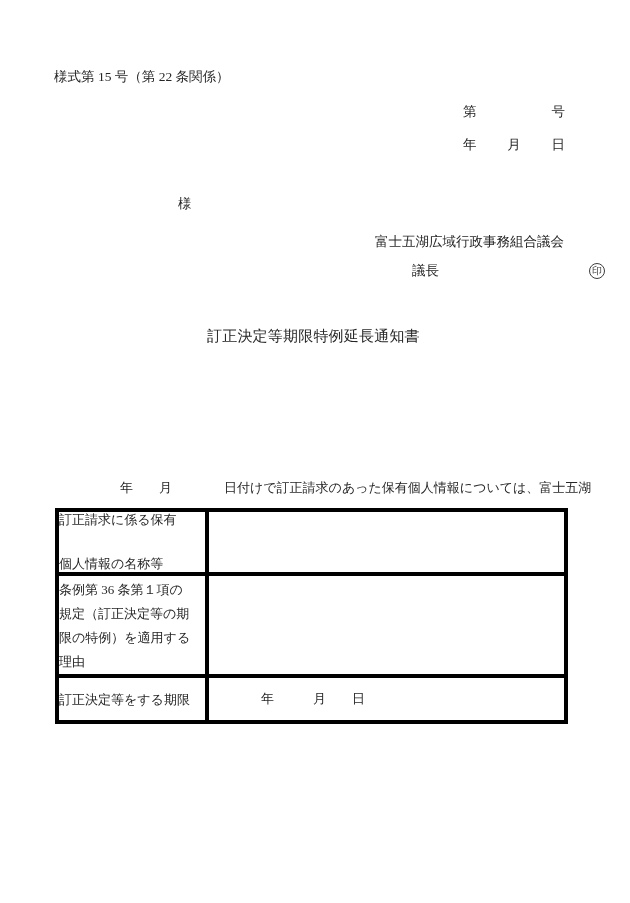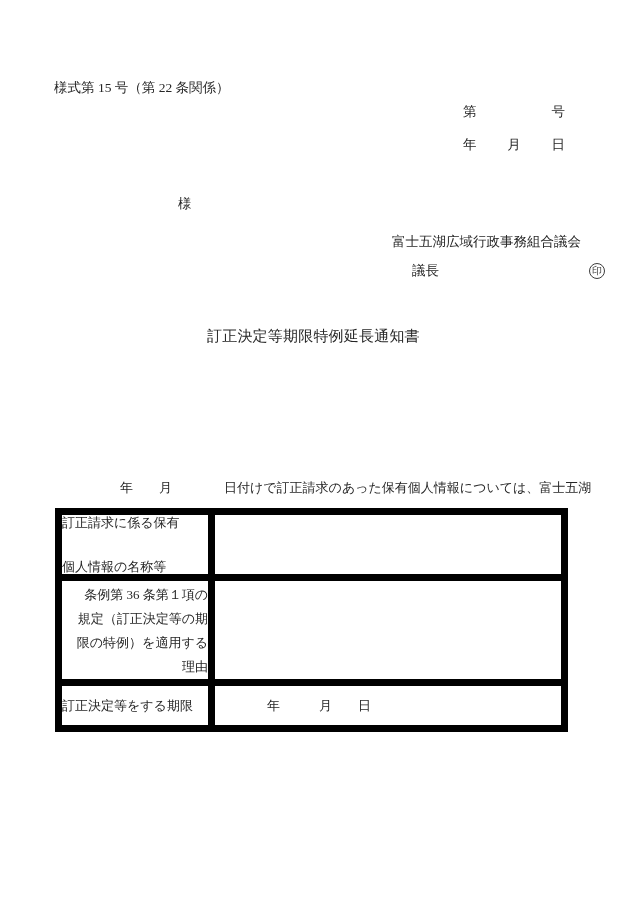--- a/index.html
+++ b/index.html
@@ -9,34 +9,34 @@
     height: 903px;
     margin: 0 auto;
     background: #ffffff;
     font-family: "Liberation Serif", "DejaVu Serif", serif;
     color: #262626;
     overflow: hidden;
   }
   .abs { position: absolute; white-space: pre; }
   .fs { font-size: 13.5px; line-height: 16px; }
 
-  .form-number { left: 54px; top: 80px; }
+  .form-number { left: 54px; top: 69px; }
 
   .doc-number-line {
     left: 463px; top: 104px; width: 102px;
     display: flex; justify-content: space-between;
   }
   .date-line {
     left: 463px; top: 137px; width: 102px;
     display: flex; justify-content: space-between;
   }
 
   .addressee { left: 178px; top: 196px; }
 
-  .sender-org { left: 375px; top: 234px; margin-left: 17px; }
+  .sender-org { left: 375px; top: 234px; }
   .sender-line {
     left: 375px; top: 263px; width: 193px;
     display: flex; justify-content: space-between; align-items: center; padding-left: 37px;
   }
   .seal {
     display: inline-flex; align-items: center; justify-content: center;
     width: 16px; height: 16px;
     border: 1px solid #3d3d3d; border-radius: 50%;
     font-size: 10px; line-height: 10px; color: #3d3d3d;
     box-sizing: border-box;
@@ -45,30 +45,30 @@
   .doc-title { left: 207px; top: 327px; font-size: 15px; letter-spacing: 0.2px; }
 
   .body-par { left: 55px; top: 395px; width: 535px; font-size: 13px; }
   .body-par .line { line-height: 25px; white-space: pre; margin-top: 48px; }
 
   table.notice {
     position: absolute; left: 55px; top: 508px;
     width: 513px; border-collapse: collapse; table-layout: fixed;
     font-size: 13px;
   }
-  table.notice, table.notice td { border: 7px solid #000000; }
+  table.notice, table.notice td { border: 4px solid #000000; }
   table.notice td { padding: 0; vertical-align: top; background: #fff; }
   td.label-col { width: 146px; padding: 4px 4px 0 6px; }
   td.value-col { padding: 0 4px 0 6px; }
   tr.row-1 { height: 64px; }
   tr.row-2 { height: 94px; }
   tr.row-3 { height: 46px; }
   .row-1 .lbl-line { line-height: 15px; white-space: pre; }
   .row-1 .lbl-line + .lbl-line { margin-top: 29px; }
-  .row-2 .lbl-line { line-height: 24px; white-space: pre; text-align: right; }
+  .row-2 .lbl-line { line-height: 24px; white-space: pre; }
   .row-2 td.label-col { padding-top: 2px; }
   tr.row-3 td { vertical-align: middle; }
   .row-3 .lbl-line { line-height: 15px; white-space: pre; }
   .deadline-value { white-space: pre; }
 </style>
 </head>
 <body>
 
 <div class="page">
 

